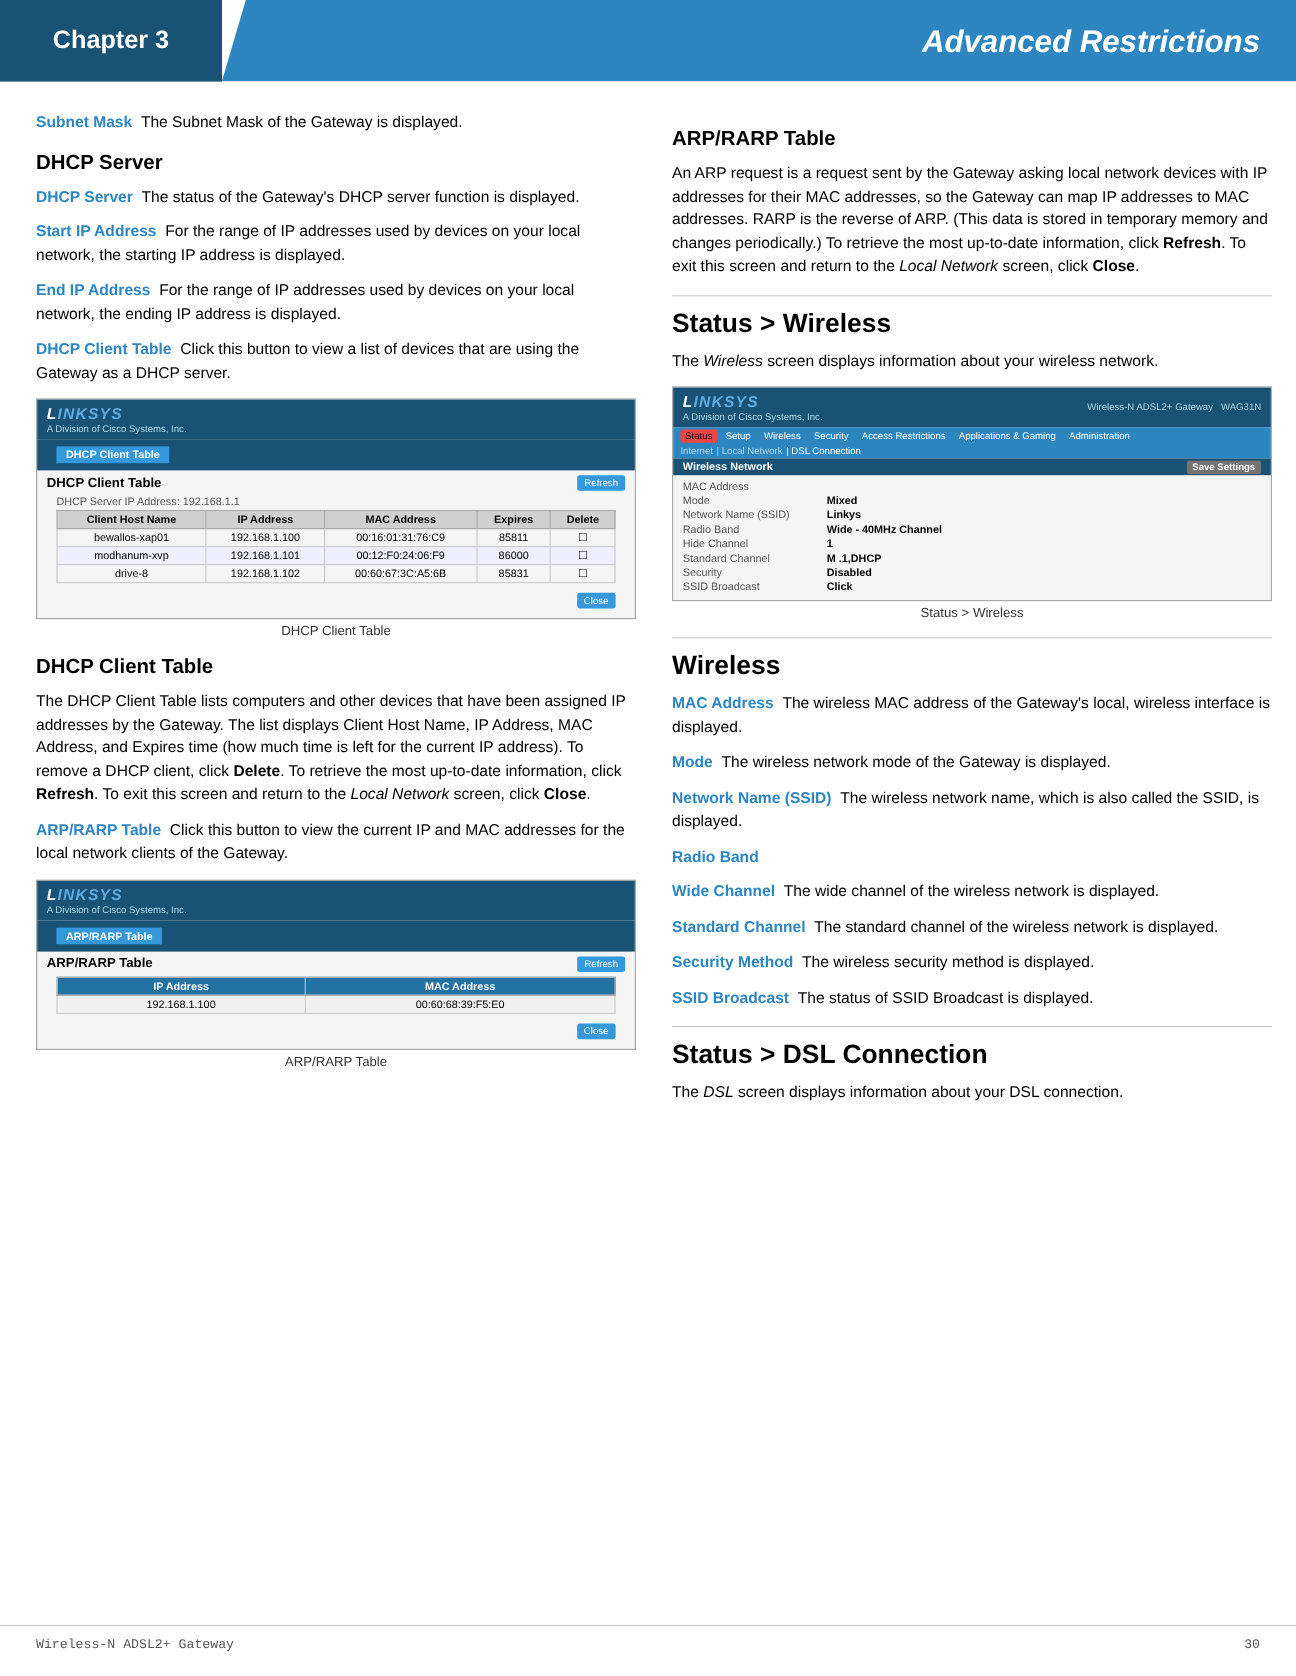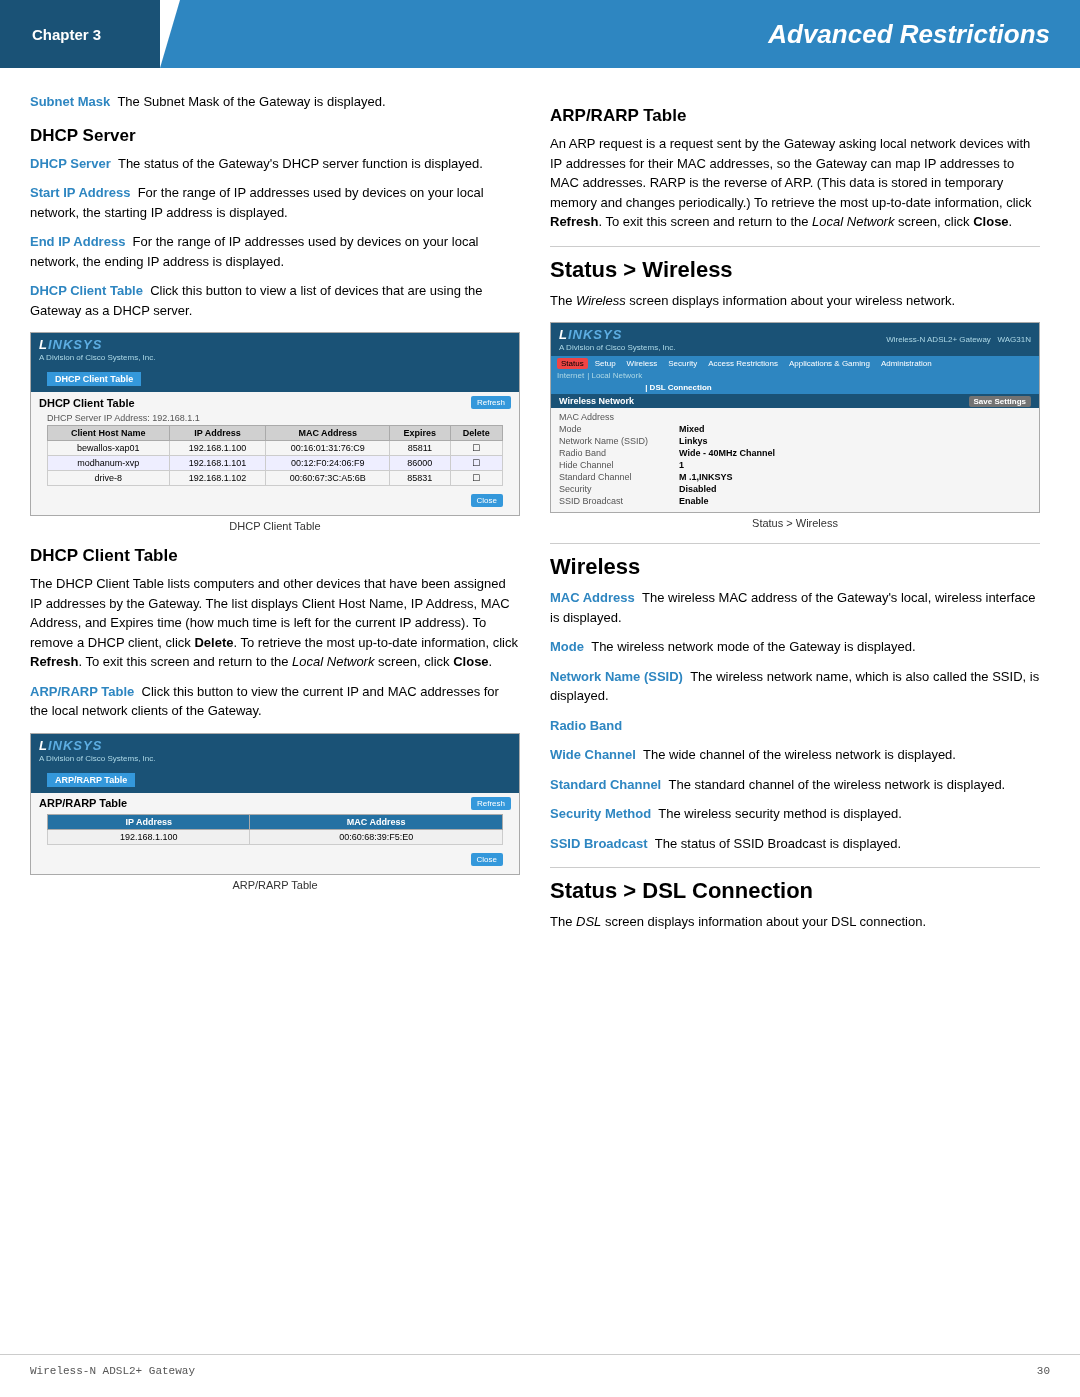--- a/index.html
+++ b/index.html
@@ -16,23 +16,23 @@
     
     .header {
       display: flex;
       align-items: stretch;
       height: 68px;
       margin-bottom: 0;
     }
     .header-chapter {
       background: #1a5276;
       color: #fff;
-      font-size: 15px;
-      font-weight: bold;
-      padding: 0 32px;
+      font-size: 21px;
+      font-weight: bold;
+      padding: 0 44px;
       display: flex;
       align-items: center;
       min-width: 160px;
       text-align: right;
     }
     .header-title-area {
       background: #2e86c1;
       flex: 1;
       display: flex;
       align-items: center;
@@ -43,21 +43,21 @@
     .header-title {
       color: #fff;
       font-size: 26px;
       font-weight: bold;
       font-style: italic;
     }
 
     
     .content {
       display: flex;
-      padding: 24px 40px 30px 30px;
+      padding: 24px 20px 30px 30px;
       gap: 30px;
     }
     .col-left {
       flex: 1;
       min-width: 0;
     }
     .col-right {
       flex: 1;
       min-width: 0;
     }
@@ -419,21 +419,21 @@
             <span style="color:#fff; font-size:8px; padding:1px 4px;">Setup</span>
             <span style="color:#fff; font-size:8px; padding:1px 4px;">Wireless</span>
             <span style="color:#fff; font-size:8px; padding:1px 4px;">Security</span>
             <span style="color:#fff; font-size:8px; padding:1px 4px;">Access Restrictions</span>
             <span style="color:#fff; font-size:8px; padding:1px 4px;">Applications &amp; Gaming</span>
             <span style="color:#fff; font-size:8px; padding:1px 4px;">Administration</span>
           </div>
           <div style="display:flex; gap:3px;">
             <span style="color:#add8e6; font-size:8px;">Internet</span>
             <span style="color:#add8e6; font-size:8px;">| Local Network</span>
-            <span style="color:#fff; font-size:8px; font-weight:bold;margin-top:12px;">| DSL Connection</span>
+            <span style="color:#fff; font-size:8px; font-weight:normal;">| DSL Connection</span>
           </div>
         </div>
       </div>
 
       <div style="background:#1a5276; color:#fff; font-size:9px; font-weight:bold; padding:2px 8px;">
         Wireless Network
         <span style="float:right;">
           <span style="background:#737373; color:#fff; font-size:8px; padding:1px 5px; border-radius:2px;">Save Settings</span>
         </span>
       </div>
@@ -454,29 +454,29 @@
         <div class="ws-row">
           <span class="ws-label">Radio Band</span>
           <span class="ws-value">Wide - 40MHz Channel</span>
         </div>
         <div class="ws-row">
           <span class="ws-label">Hide Channel</span>
           <span class="ws-value">1</span>
         </div>
         <div class="ws-row">
           <span class="ws-label">Standard Channel</span>
-          <span class="ws-value">M .1,INKSYS</span>
+          <span class="ws-value">M .1,DHCP</span>
         </div>
         <div class="ws-row">
           <span class="ws-label">Security</span>
           <span class="ws-value">Disabled</span>
         </div>
         <div class="ws-row">
           <span class="ws-label">SSID Broadcast</span>
-          <span class="ws-value">Enable</span>
+          <span class="ws-value">Click</span>
         </div>
       </div>
     </div>
     <div class="screenshot-caption">Status &gt; Wireless</div>
 
     <div class="section-heading-large">Wireless</div>
 
     <p>
       <span class="term">MAC Address</span>
       &nbsp;<span>The wireless MAC address of the Gateway's local, wireless interface is displayed.</span>

